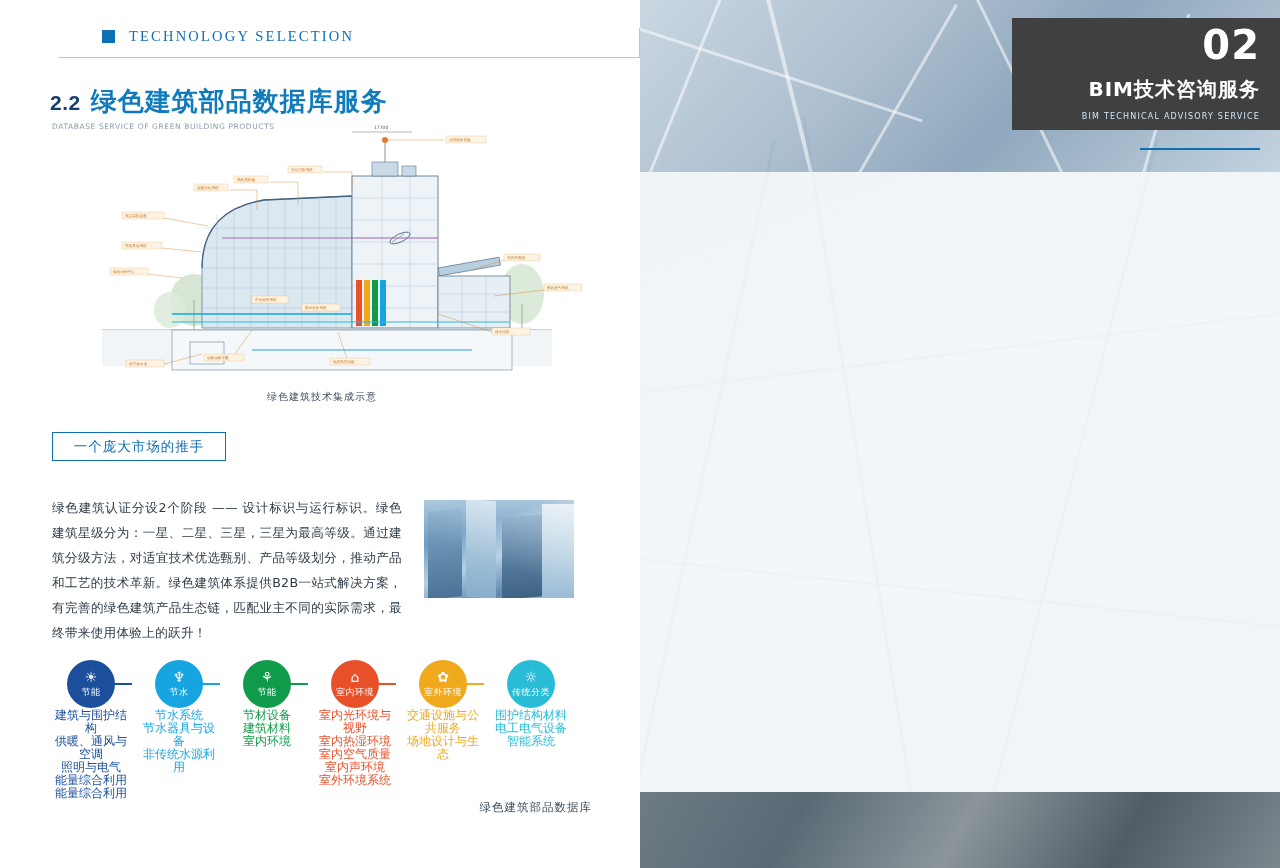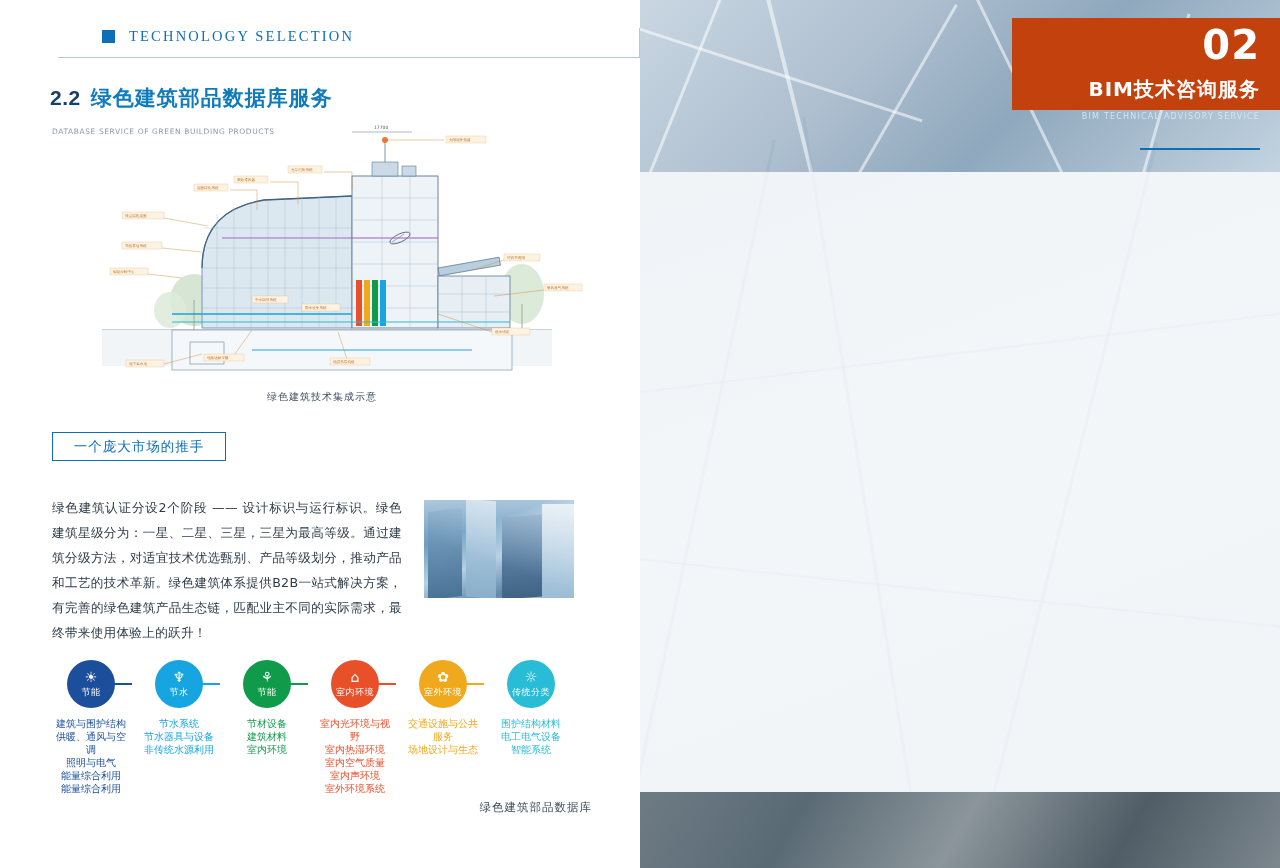--- a/index.html
+++ b/index.html
@@ -18,22 +18,22 @@
 
   .tech-sel { position:absolute; left:58px; top:28px; display:flex; align-items:center;padding-left:44px; }
   .tech-sel .sq { width:13px; height:13px; background:#0f6fb5; margin-right:14px; }
   .tech-sel .txt { font-size:14.5px; letter-spacing:2.2px; color:#0f6fb5; font-family:"Liberation Serif",serif; }
   .tech-rule { position:absolute; left:58px; top:57px; width:582px; height:1px; background:#b9c7d4; }
   .tech-rule-v { position:absolute; left:639px; top:28px; width:1px; height:30px; background:#b9c7d4; }
 
   .sec-title { position:absolute; left:50px; top:84px; }
   .sec-title .row { display:flex; align-items:baseline; }
   .sec-title .num { font-size:21px; font-weight:bold; color:#13406e; font-family:"Liberation Sans",sans-serif; letter-spacing:0.5px; }
-  .sec-title .cn { font-size:21px; font-weight:bold; color:#0f7bbd; margin-left:10px; letter-spacing:1px; }
-  .sec-title .en { font-size:7.5px; color:#8a9aa8; letter-spacing:0.6px; margin-top:15px; margin-left:2px; }
+  .sec-title .cn { font-size:26px; font-weight:bold; color:#0f7bbd; margin-left:10px; letter-spacing:1px; }
+  .sec-title .en { font-size:7.5px; color:#8a9aa8; letter-spacing:0.6px; margin-top:3px; margin-left:2px; }
 
   
   .illus { position:absolute; left:52px; top:118px; width:540px; height:272px; }
   .illus svg { display:block; }
   .illus-cap { position:absolute; left:0; top:272px; width:540px; text-align:center; font-size:10px; color:#3d4c5a; letter-spacing:1px; }
 
   .market-tag {
     position:absolute; left:52px; top:432px; width:174px; height:29px;
     border:1px solid #0f6fb5; display:flex; align-items:center; justify-content:center;
     color:#0f6fb5; font-size:13.5px; letter-spacing:1px;
@@ -57,21 +57,21 @@
   
   .iconrow { position:absolute; left:52px; top:660px; width:540px; height:130px; }
   .ic { position:absolute; top:0; width:78px; text-align:center; }
   .ic .circle {
     width:48px; height:48px; border-radius:50%;
     margin:0 auto; display:flex; flex-direction:column; align-items:center; justify-content:center;
     color:#fff;
   }
   .ic .circle .gl { font-size:14px; line-height:14px; }
   .ic .circle .lb { font-size:9px; margin-top:2px; letter-spacing:0.5px; }
-  .ic .cap { margin-top:9px; font-size:10px; line-height:13px; }
+  .ic .cap { margin-top:1px; font-size:12px; line-height:13px; }
   .connector { position:absolute; top:23px; height:2px; }
 
   .iconrow-cap { position:absolute; left:52px; top:800px; width:540px; text-align:right; font-size:11.5px; color:#3d4c5a; letter-spacing:1px; }
 
   
   .right { position:relative; width:640px; height:868px; background:#eef2f5; overflow:hidden; }
   .right .photo-top {
     position:absolute; left:0; top:0; width:640px; height:172px;
     background:linear-gradient(135deg,#c9d7e2 0%,#aebfd0 35%,#8fa8bd 60%,#c3d3e0 100%);
     overflow:hidden;
@@ -83,22 +83,22 @@
   }
   .right .photo-mid .gl { position:absolute; background:rgba(150,175,198,0.35); }
   .right .veil { position:absolute; left:0; top:172px; width:640px; height:620px; background:rgba(243,246,249,0.82); }
   .right .photo-bot {
     position:absolute; left:0; top:792px; width:640px; height:76px;
     background:linear-gradient(120deg,#6d7b84 0%,#5a6a74 25%,#8b959b 50%,#505d66 75%,#7c878e 100%);
     filter:blur(0.4px);
   }
 
   .hdr-bar {
-    position:absolute; right:0; top:18px; width:268px; height:92px;
-    background:#c2410c; color:#fff;
+    position:absolute; right:0; top:18px; width:268px; height:112px;
+    background:#404040; color:#fff;
   }
   .hdr-bar .no { position:absolute; right:20px; top:4px; font-size:40px; font-weight:bold; letter-spacing:1px; }
   .hdr-bar .t1 { position:absolute; right:20px; top:58px; font-size:20px; font-weight:bold; letter-spacing:1px; }
   .hdr-bar .t2 { position:absolute; right:20px; top:84px; font-size:8px; letter-spacing:1.2px; color:#cfe6f6;margin-top:10px; }
   .hdr-line { position:absolute; right:20px; top:148px; width:120px; height:2px; background:#0f6fb5; }
 </style>
 </head>
 <body>
 
 <div class="page">

